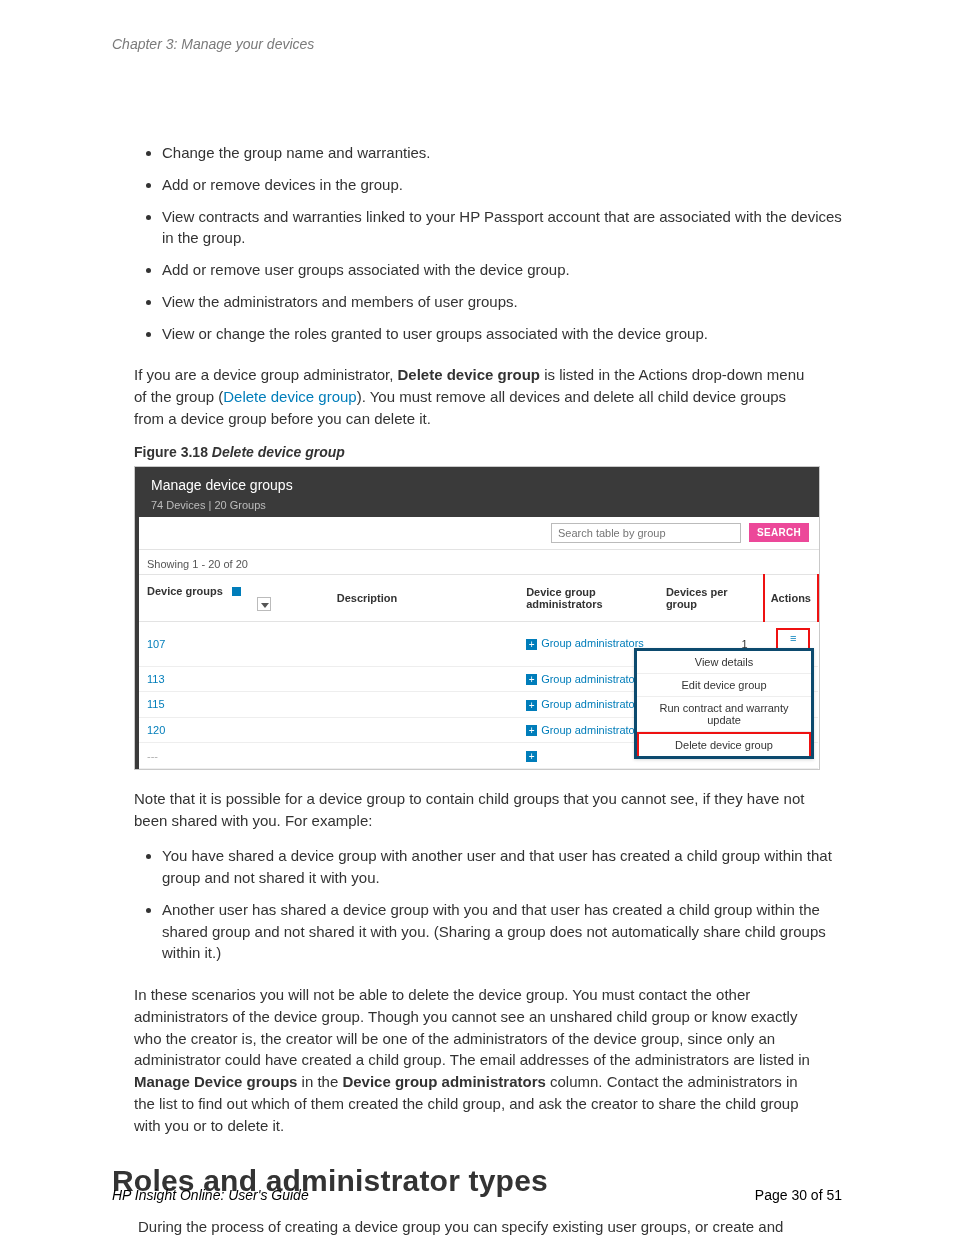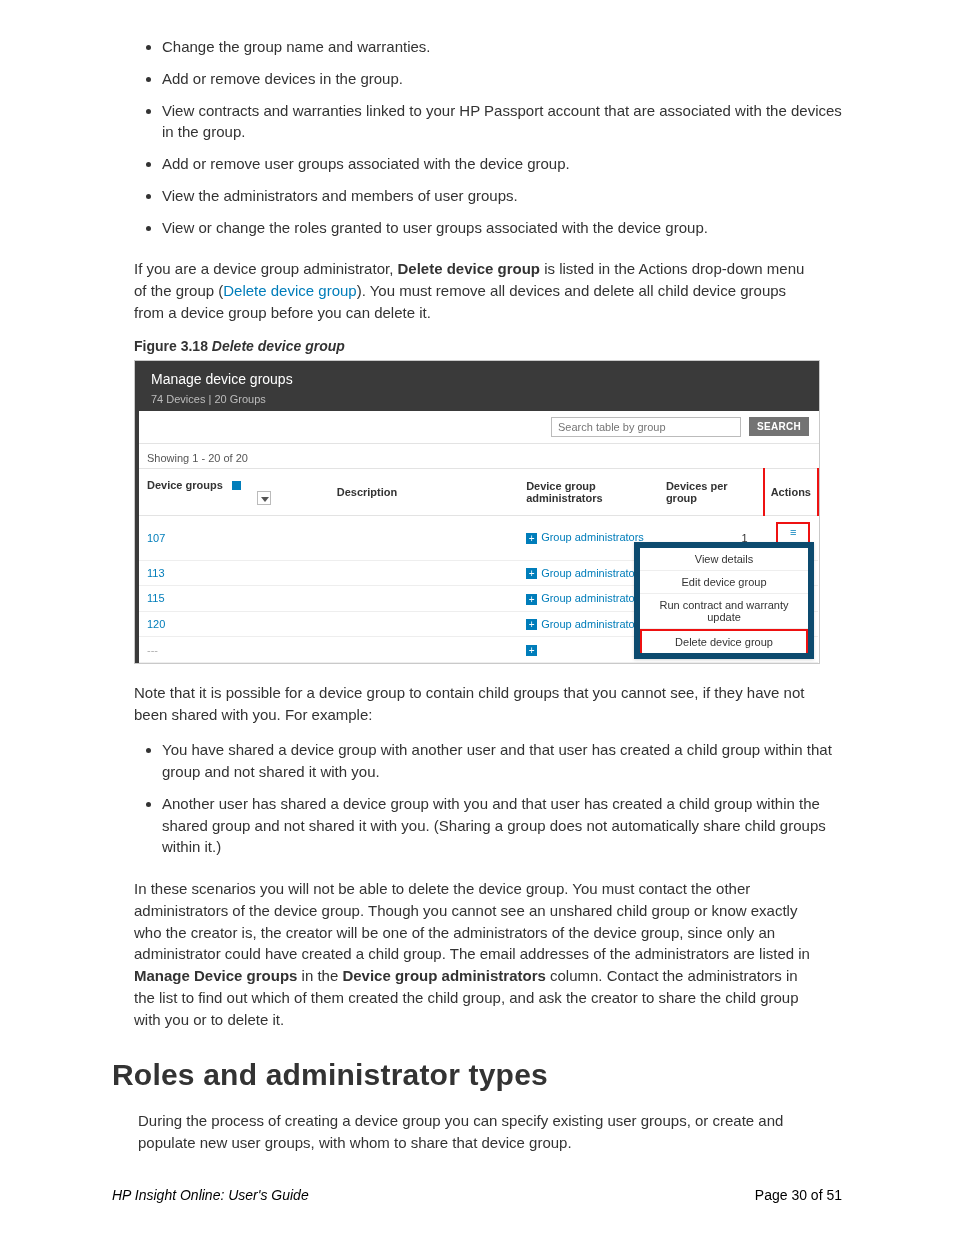--- a/index.html
+++ b/index.html
@@ -66,21 +66,21 @@
   .searchrow {
     display: flex; justify-content: flex-end; align-items: center;
     padding: 6px 10px 6px 10px;
     border-bottom: 1px solid #e3e3e3;
   }
   .searchrow input {
     width: 190px; height: 20px; font-size: 11px; padding: 2px 6px;
     border: 1px solid #bbb; color: #888;
   }
   .searchbtn {
-    background: #737373; color: #fff; font-size: 10px;
+    background: #ec4899; color: #fff; font-size: 10px;
     padding: 4px 8px; margin-left: 8px; font-weight: bold;
     letter-spacing: 0.3px;
   }
   .showing {
     padding: 8px 12px 4px 12px; color: #555; font-size: 11px;
   }
   table.dgt {
     width: 100%; border-collapse: collapse; font-size: 11px;
   }
   table.dgt th {
@@ -117,21 +117,21 @@
   .action-ic {
     display:inline-block; border:2px solid #e11; padding:2px 8px;
     color:#007dba; font-size:11px;
   }
   .action-ic .ham { display:inline-block; letter-spacing:-1px; }
   .action-ic .car { display:inline-block; margin-left:3px;
     width:0;height:0;border-left:4px solid transparent;border-right:4px solid transparent;
     border-top:5px solid #007dba; vertical-align:middle;}
   .menu {
     position:absolute; right:4px; top:26px; background:#fff;
-    border:6px solid #0c4a6e; width: 180px; z-index:5;
+    border:3px solid #0c4a6e; width: 180px; z-index:5;
     box-shadow: 0 1px 3px rgba(0,0,0,0.15);
   }
   .menu div {
     padding: 5px 8px; font-size:11px; color:#333; border-bottom:1px solid #eee;
   }
   .menu div:last-child { border-bottom:none; }
   .menu .hl { border: 2px solid #e11; color:#333; }
   .cutrow td { color:#007dba; }
   
   h1.section {
@@ -149,20 +149,21 @@
     display: flex; justify-content: space-between;
     font-size: 14px; color: #000000;
   }
   .footer .gl { font-style: italic; }
 </style>
 </head>
 <body>
 
 <div class="page">
 
+  <div class="chapter-header">Chapter 3: Manage your devices</div>
 
   <ul class="top-list">
     <li>Change the group name and warranties.</li>
     <li>Add or remove devices in the group.</li>
     <li>View contracts and warranties linked to your HP Passport account that are associated with the devices in the group.</li>
     <li>Add or remove user groups associated with the device group.</li>
     <li>View the administrators and members of user groups.</li>
     <li>View or change the roles granted to user groups associated with the device group.</li>
   </ul>
 

